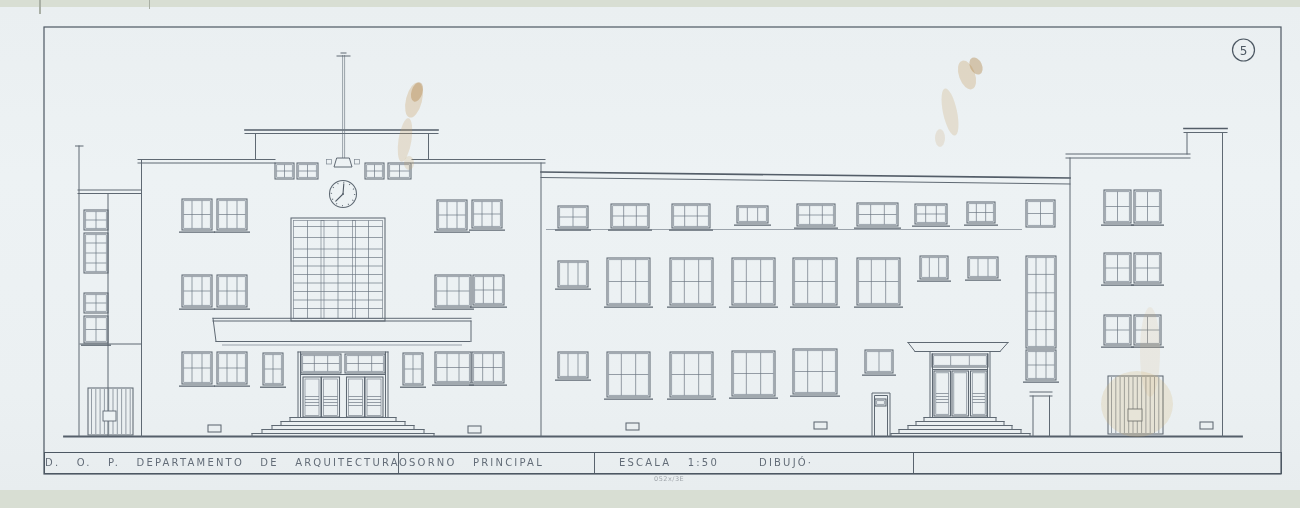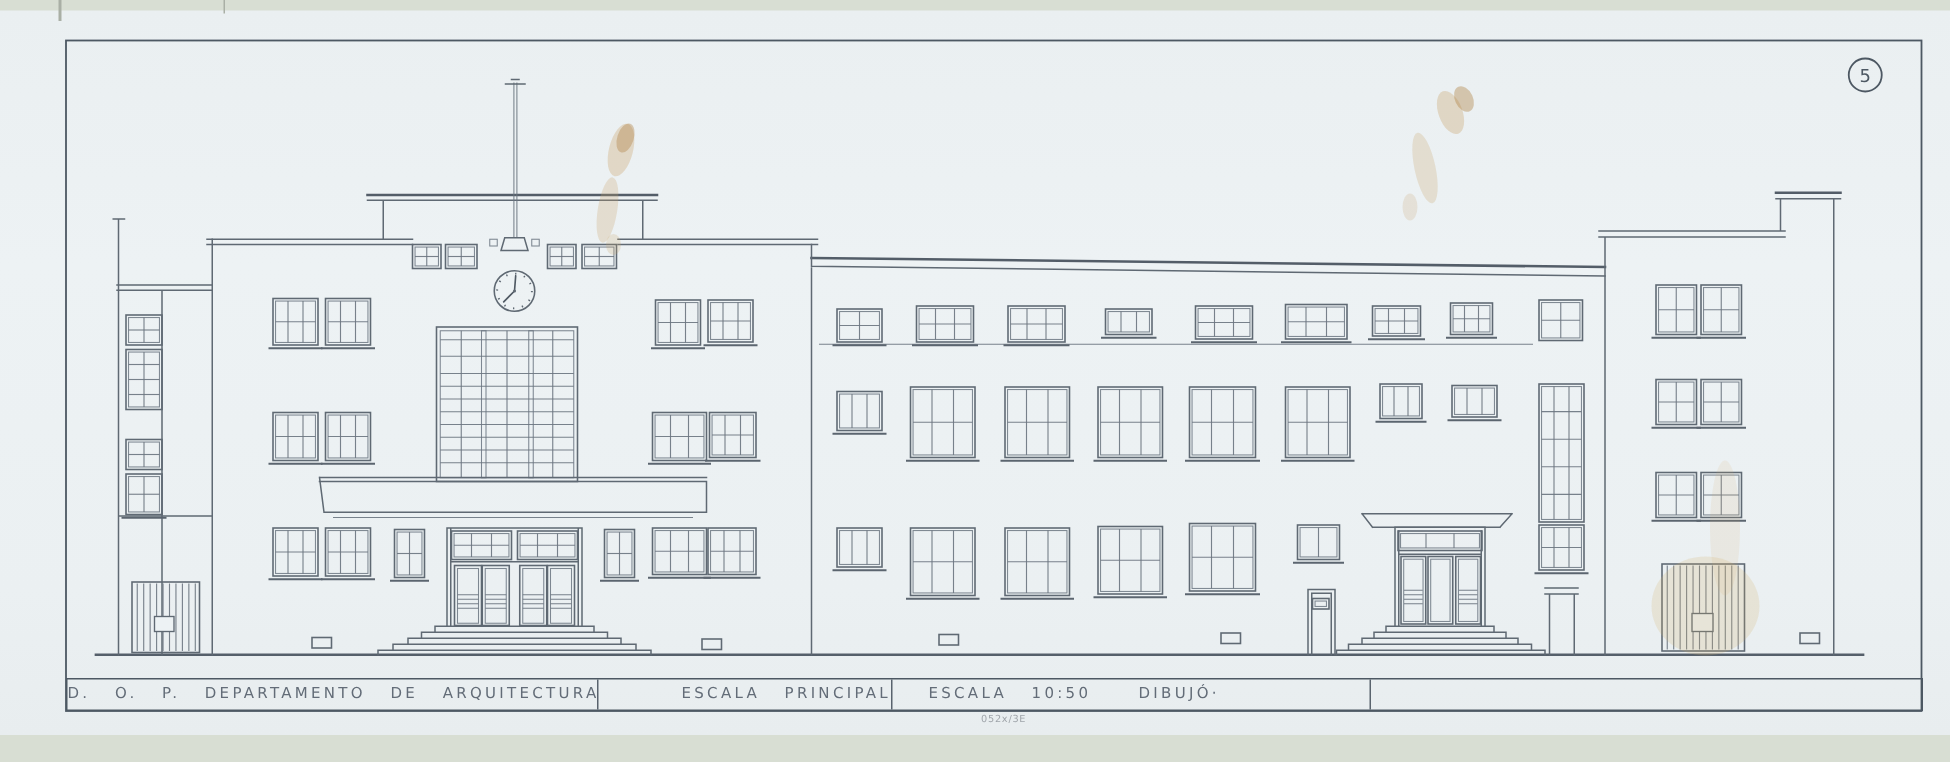--- a/index.html
+++ b/index.html
@@ -23,21 +23,21 @@
   .gb{fill:#edf2f4;stroke:#5f6973;stroke-width:.9}
   .dots{fill:none;stroke:#5f6973;stroke-width:1.3;stroke-dasharray:.9 5.18}
   .hand{fill:none;stroke:#4f5963;stroke-width:1.1;stroke-linecap:round}
   .badge{font:12px "DejaVu Sans",sans-serif;fill:#4d5863;text-anchor:middle}
 
   
   .titleblock{position:absolute;left:44px;top:452px;width:1238px;height:22px;
               box-sizing:border-box;border:1.2px solid #4d5863;display:flex;
               color:#58626e;font-size:10px;letter-spacing:2.2px;word-spacing:11px;
               line-height:19px;white-space:nowrap}
-  .tb-cell{box-sizing:border-box;border-right:1.1px solid #4d5863;text-align:right;
+  .tb-cell{box-sizing:border-box;border-right:1.1px solid #4d5863;text-align:left;
            overflow:hidden;opacity:.92}
   .tb-c1{width:354px}.tb-c2{width:314px}.tb-c3{width:196px}
   .tb-c4{width:319px;position:relative;text-align:left}
   .tb-c5{flex:1;border-right:none}
   .tb-scale-label{position:absolute;left:24px;top:0}
   .tb-drawn-label{position:absolute;left:164px;top:0}
   .pencil{position:absolute;left:654px;top:475px;font-size:6.5px;letter-spacing:.5px;
           color:#93989e;opacity:.85}
 </style>
 </head>
@@ -634,21 +634,21 @@
       <ellipse cx="1150" cy="352" rx="10" ry="45" fill="#d4b06a" opacity=".12"></ellipse>
     </g>
   </g>
 </svg>
 
 <div class="titleblock">
   <div class="tb-cell tb-c1">
     <span>D. O. P.  DEPARTAMENTO  DE  ARQUITECTURA</span>
   </div>
   <div class="tb-cell tb-c3">
-    <span>ESCALA  PRINCIPAL</span>
+    <span>OSORNO  PRINCIPAL</span>
   </div>
   <div class="tb-cell tb-c4">
-    <span class="tb-scale-label">ESCALA  10:50</span>
+    <span class="tb-scale-label">ESCALA  1:50</span>
     <span class="tb-drawn-label">DIBUJÓ·</span>
   </div>
   <div class="tb-cell tb-c5"></div>
 </div>
 <span class="pencil">052x/3E</span>
 
 </body></html>

